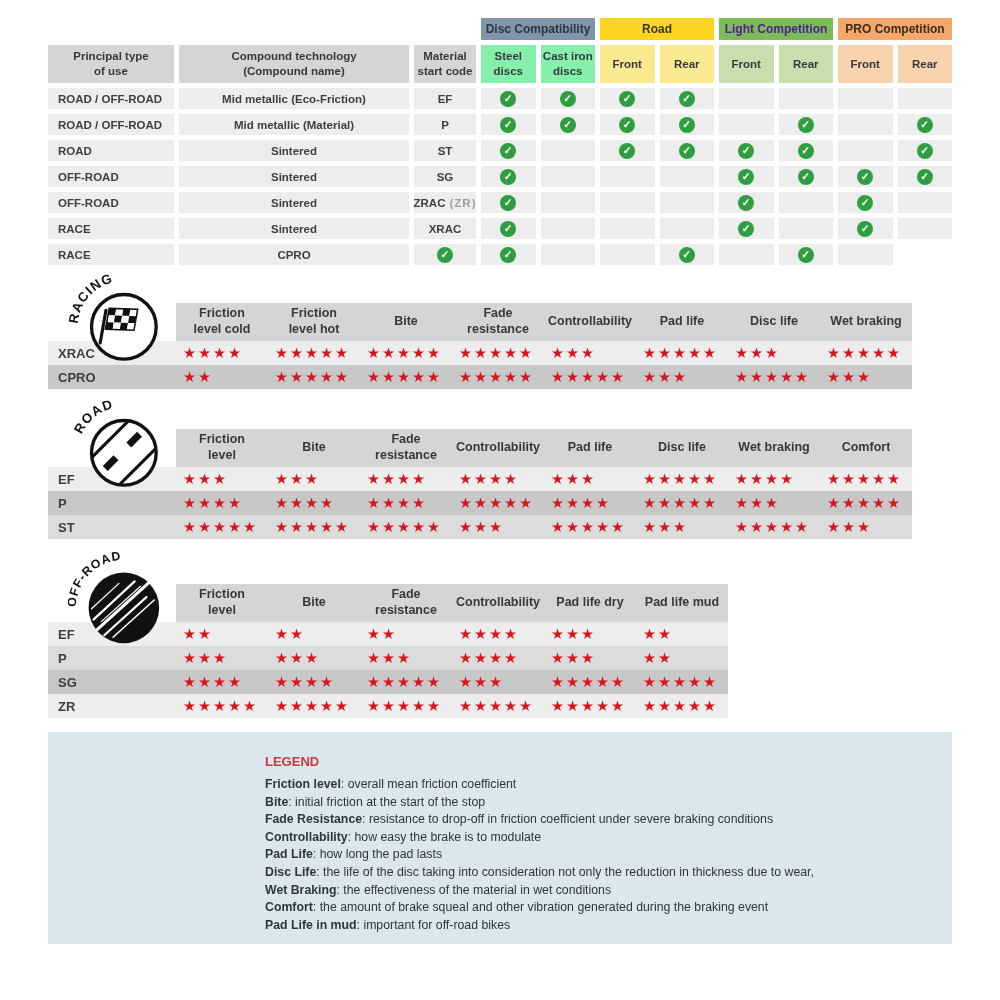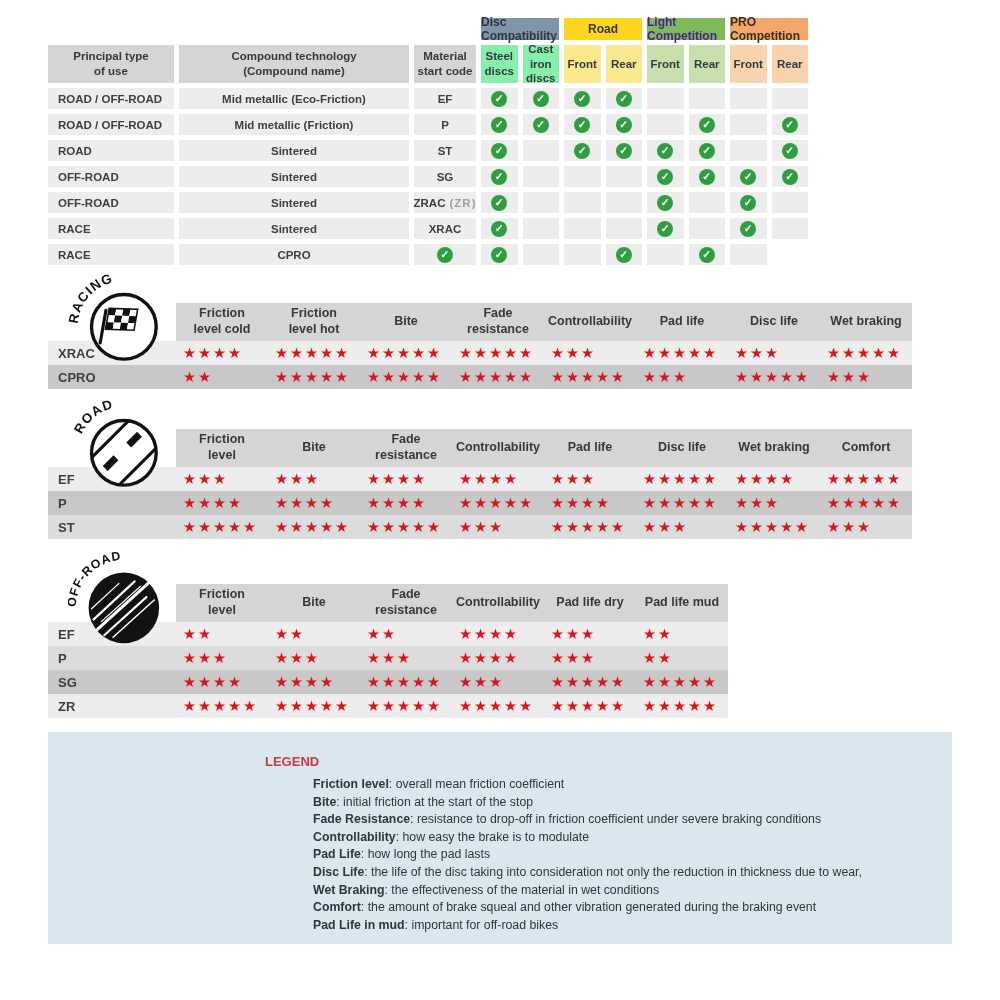--- a/index.html
+++ b/index.html
@@ -5,21 +5,21 @@
   * { box-sizing: border-box; }
   html, body { margin: 0; padding: 0; background: #fff; }
   body {
     width: 1000px; height: 1000px; overflow: hidden;
     font-family: "Liberation Sans", sans-serif; color: #3a3e42;
   }
   .page { padding: 18px 48px 0 48px; width: 1000px; }
 
   
   .compat-grid {
-    display: grid; width: 760px;
+    display: grid; width: 904px;
     grid-template-columns: 126px 230px 62px repeat(8, 1fr);
     grid-template-rows: 22px 38px repeat(7, 21px);
     gap: 5px;
   }
   .spacer { grid-column: span 3; }
   .gcell {
     grid-column: span 2; display: flex; align-items: center; justify-content: center;
     font-weight: bold; font-size: 12px; color: #2d3742;
   }
   .g-disc  { background: #8095aa; }
@@ -73,21 +73,21 @@
   .shade-light  { background: #ededed; }
   .shade-medium { background: #dcdcdc; }
   .shade-dark   { background: #c8c8c8; }
 
   
   .legend {
     margin-top: 14px; background: #dbe7ee; width: 904px; height: 212px;
     padding: 22px 20px 0 217px; overflow: hidden;
   }
   .legend-title { color: #d2373e; font-weight: bold; font-size: 13px; margin-bottom: 7px; }
-  .legend-line { font-size: 12.3px; line-height: 17.6px; color: #30353a; margin-left: 48px; }
+  .legend-line { font-size: 12.3px; line-height: 17.6px; color: #30353a; }
   .legend-line b { color: #30353a; }
 </style>
 </head>
 <body>
 
 <div class="page">
   <div id="compat-grid" class="compat-grid">
       <div class="spacer"></div>
       <div class="gcell g-disc">Disc Compatibility</div>
       <div class="gcell g-road">Road</div>
@@ -124,21 +124,21 @@
         <span class="check">✓</span>
       </div>
       <div class="dcell checkcell">
         <span class="check">✓</span>
       </div>
       <div class="dcell checkcell"></div>
       <div class="dcell checkcell"></div>
       <div class="dcell checkcell"></div>
       <div class="dcell checkcell"></div>
       <div class="dcell use">ROAD / OFF-ROAD</div>
-      <div class="dcell tech">Mid metallic (Friction)</div>
+      <div class="dcell tech">Mid metallic (Material)</div>
       <div class="dcell code">
         <span>P</span>
       </div>
       <div class="dcell checkcell">
         <span class="check">✓</span>
       </div>
       <div class="dcell checkcell">
         <span class="check">✓</span>
       </div>
       <div class="dcell checkcell">

